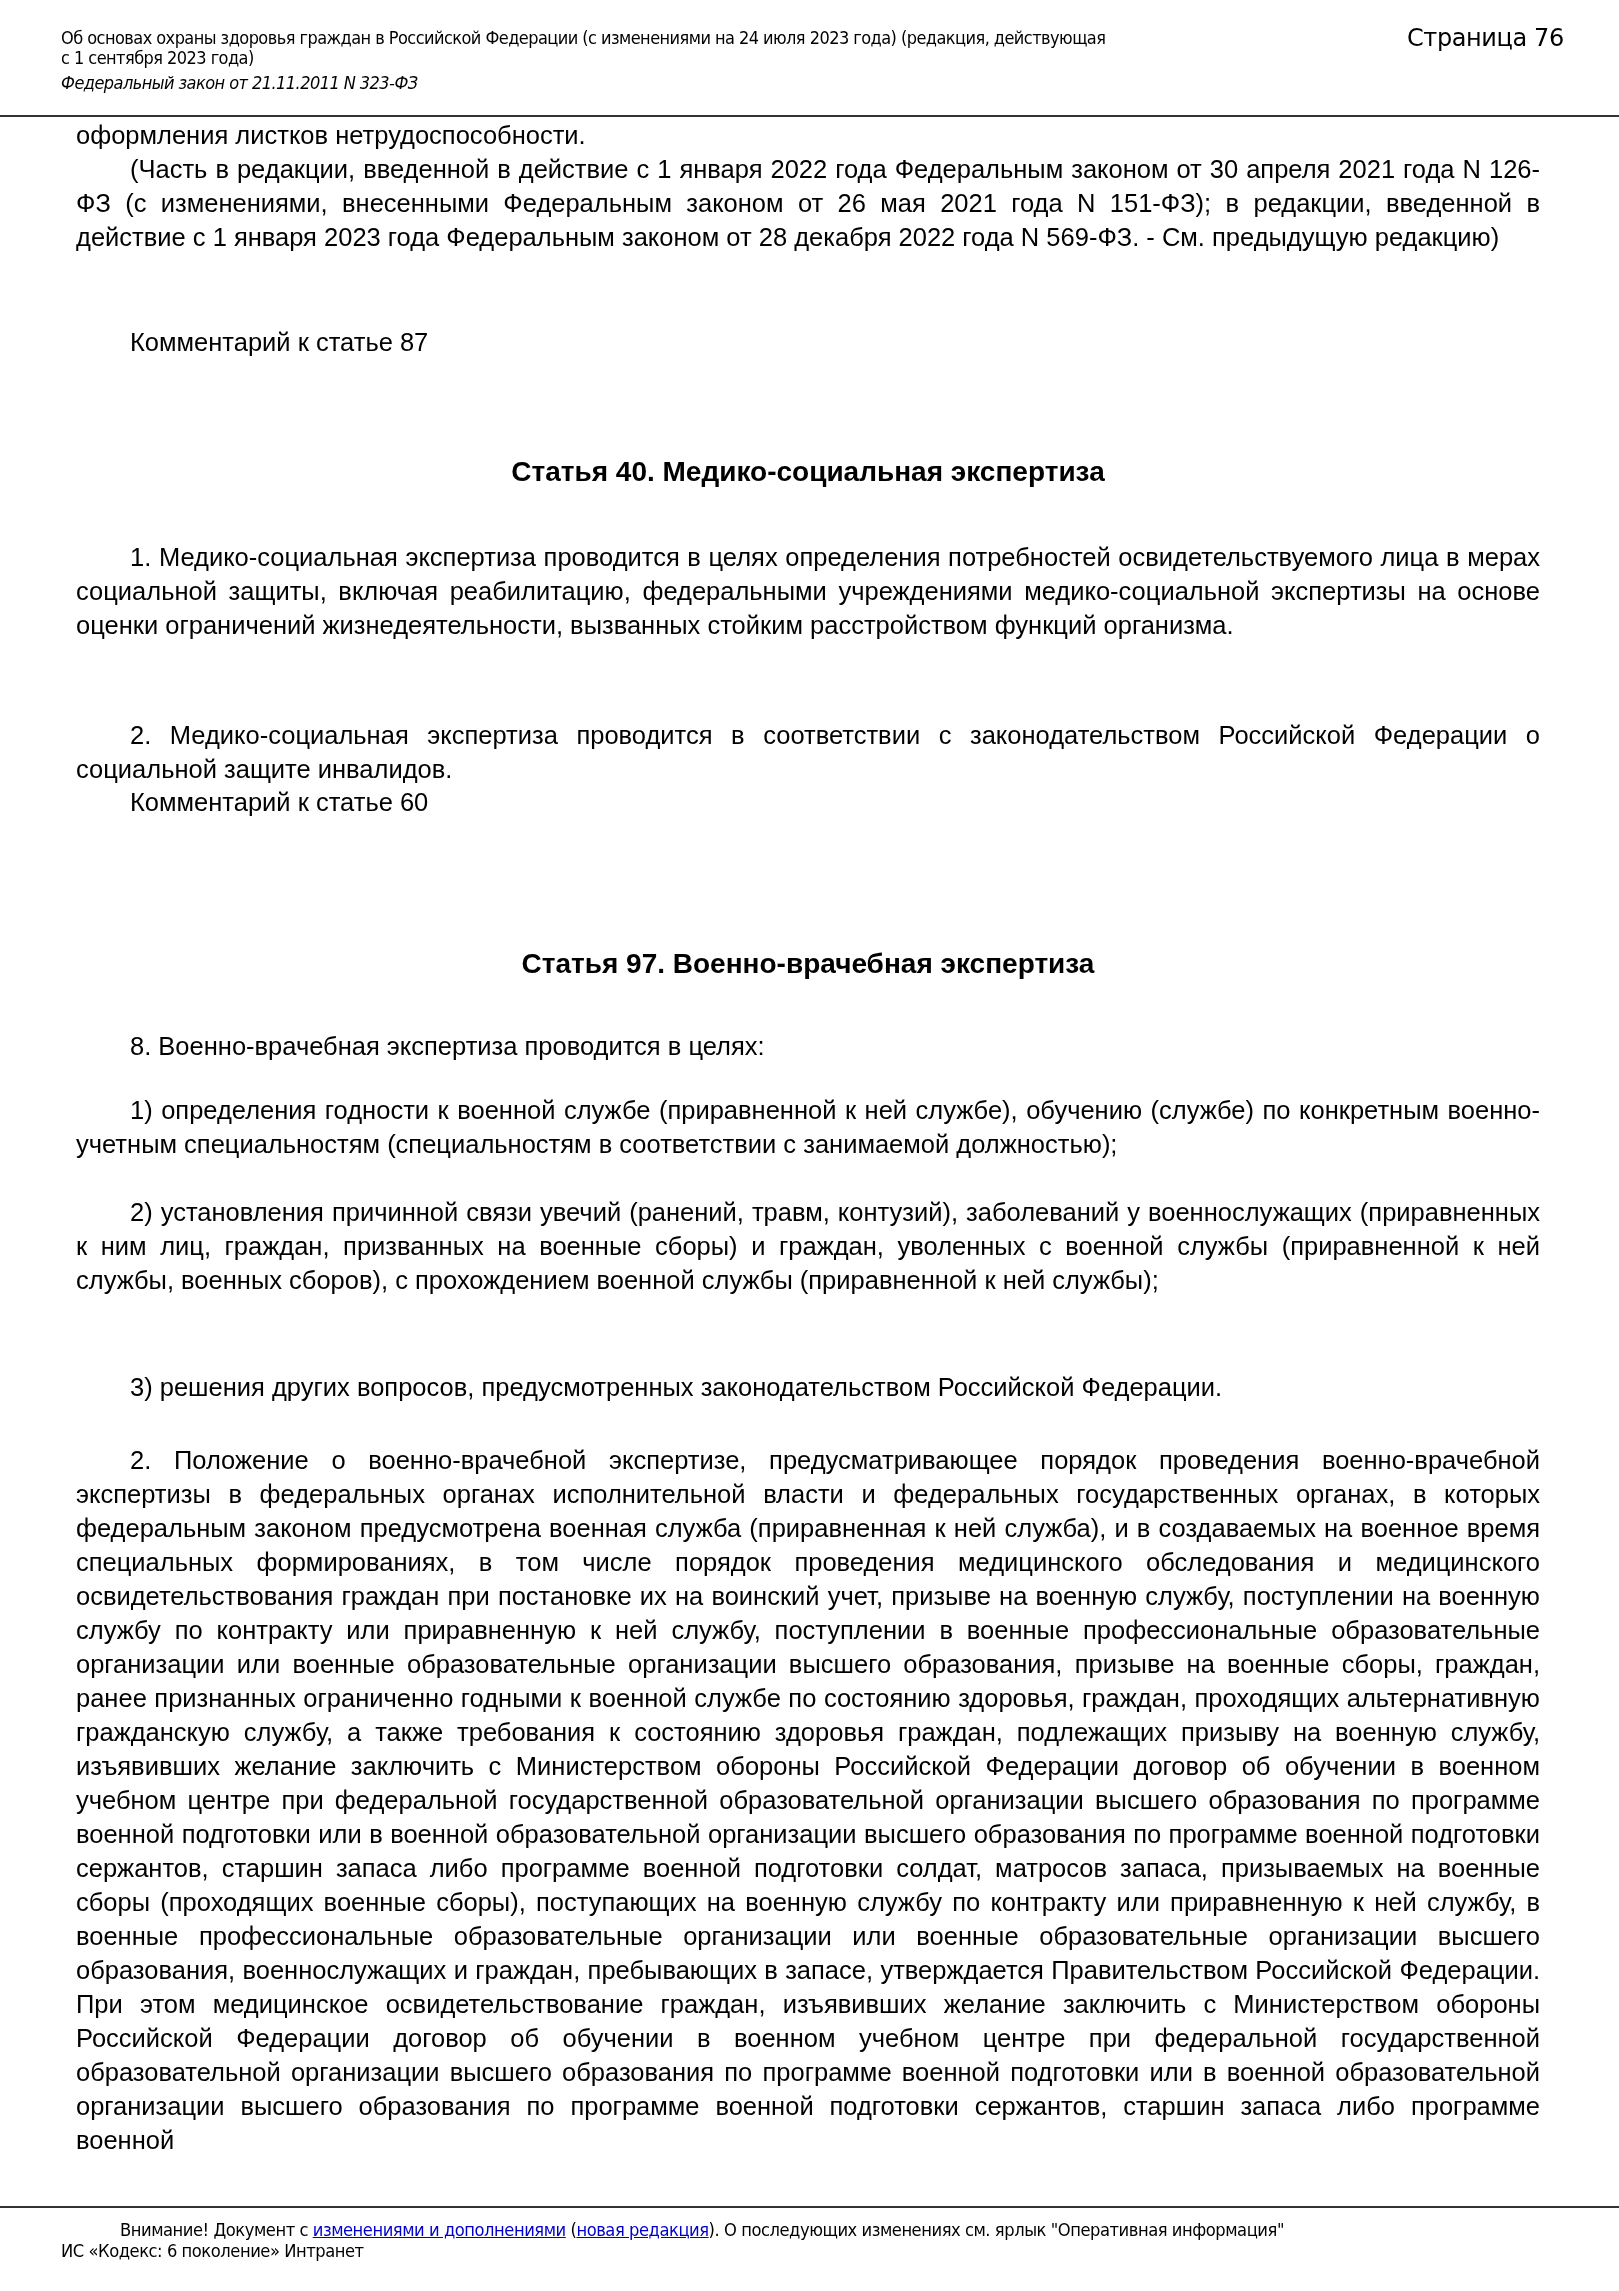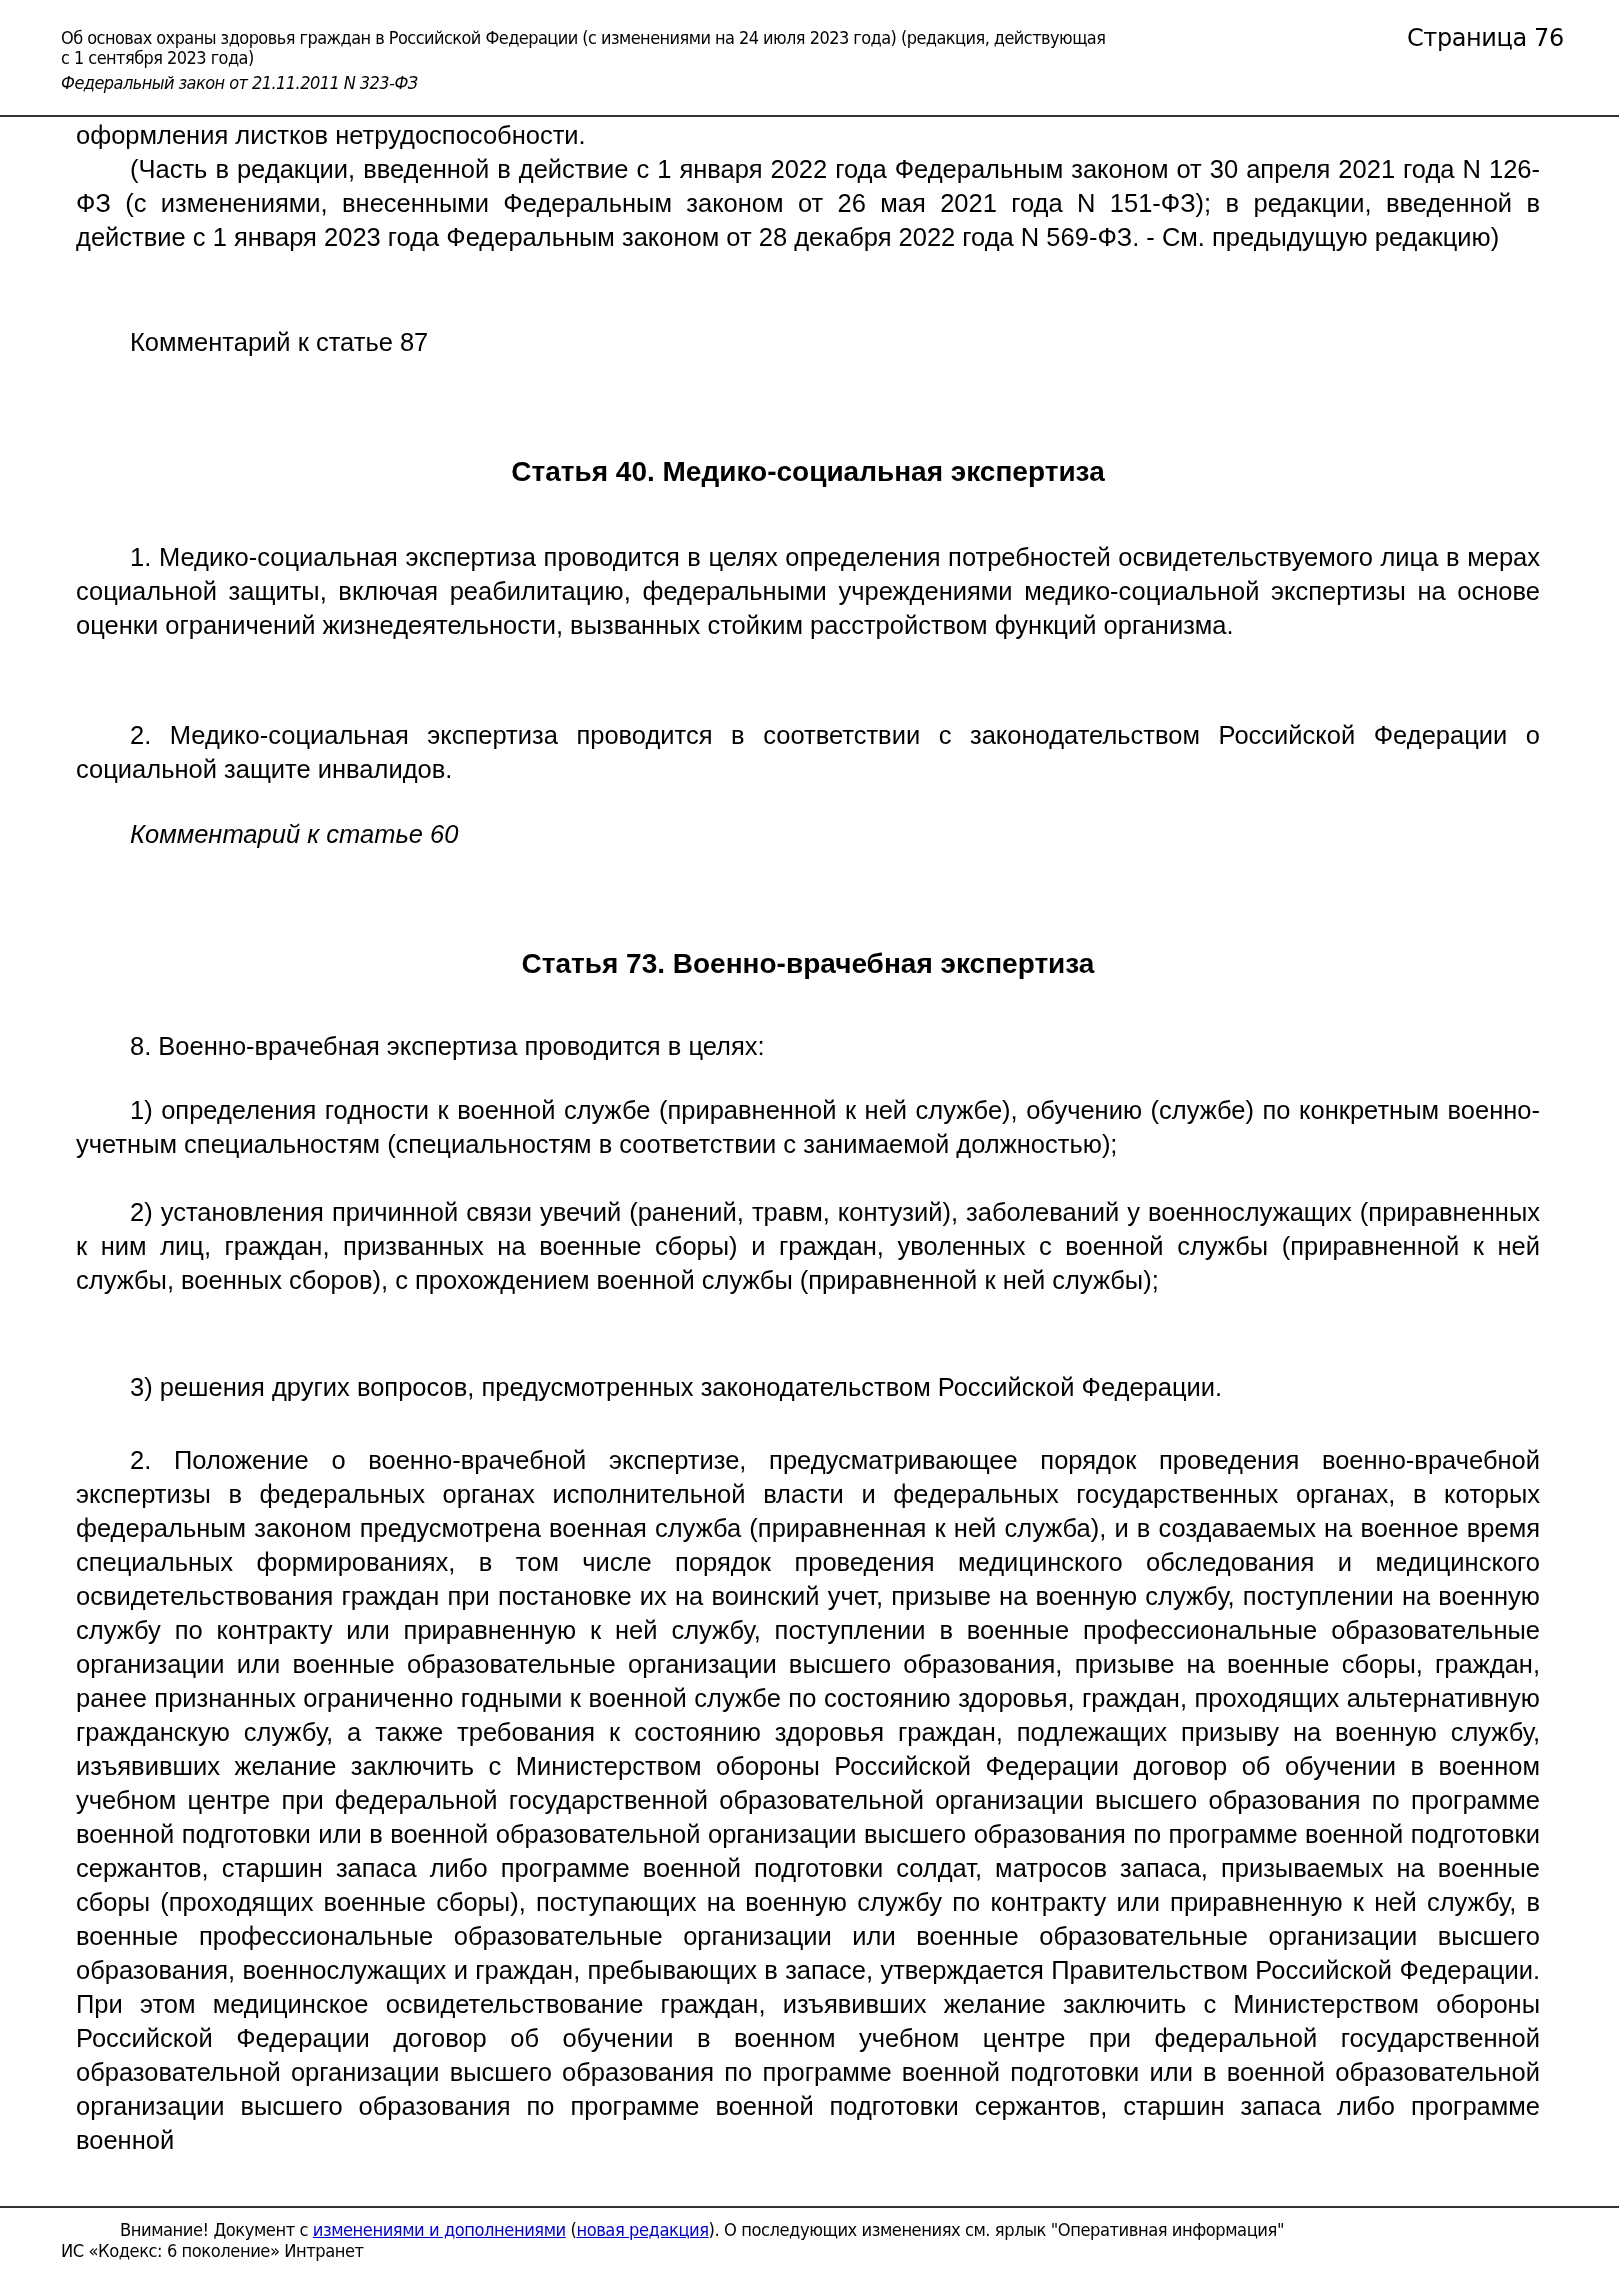--- a/index.html
+++ b/index.html
@@ -42,26 +42,26 @@
   <div class="blk" style="top:339px;">
     <h2>Статья 40. Медико-социальная экспертиза</h2>
   </div>
 
   <div class="blk" style="top:424px;">
     <p>1. Медико-социальная экспертиза проводится в целях определения потребностей освидетельствуемого лица в мерах социальной защиты, включая реабилитацию, федеральными учреждениями медико-социальной экспертизы на основе оценки ограничений жизнедеятельности, вызванных стойким расстройством функций организма.</p>
   </div>
   <div class="blk" style="top:602px;">
     <p>2. Медико-социальная экспертиза проводится в соответствии с законодательством Российской Федерации о социальной защите инвалидов.</p>
   </div>
-  <div class="blk" style="top:701px;font-style:italic;">
+  <div class="blk" style="top:669px;">
     <p>Комментарий к статье 60</p>
   </div>
 
   <div class="blk" style="top:831px;">
-    <h2>Статья 73. Военно-врачебная экспертиза</h2>
+    <h2>Статья 97. Военно-врачебная экспертиза</h2>
   </div>
 
   <div class="blk" style="top:913px;">
     <p>8. Военно-врачебная экспертиза проводится в целях:</p>
   </div>
   <div class="blk" style="top:977px;">
     <p>1) определения годности к военной службе (приравненной к ней службе), обучению (службе) по конкретным военно-учетным специальностям (специальностям в соответствии с занимаемой должностью);</p>
   </div>
   <div class="blk" style="top:1079px;">
     <p>2) установления причинной связи увечий (ранений, травм, контузий), заболеваний у военнослужащих (приравненных к ним лиц, граждан, призванных на военные сборы) и граждан, уволенных с военной службы (приравненной к ней службы, военных сборов), с прохождением военной службы (приравненной к ней службы);</p>

